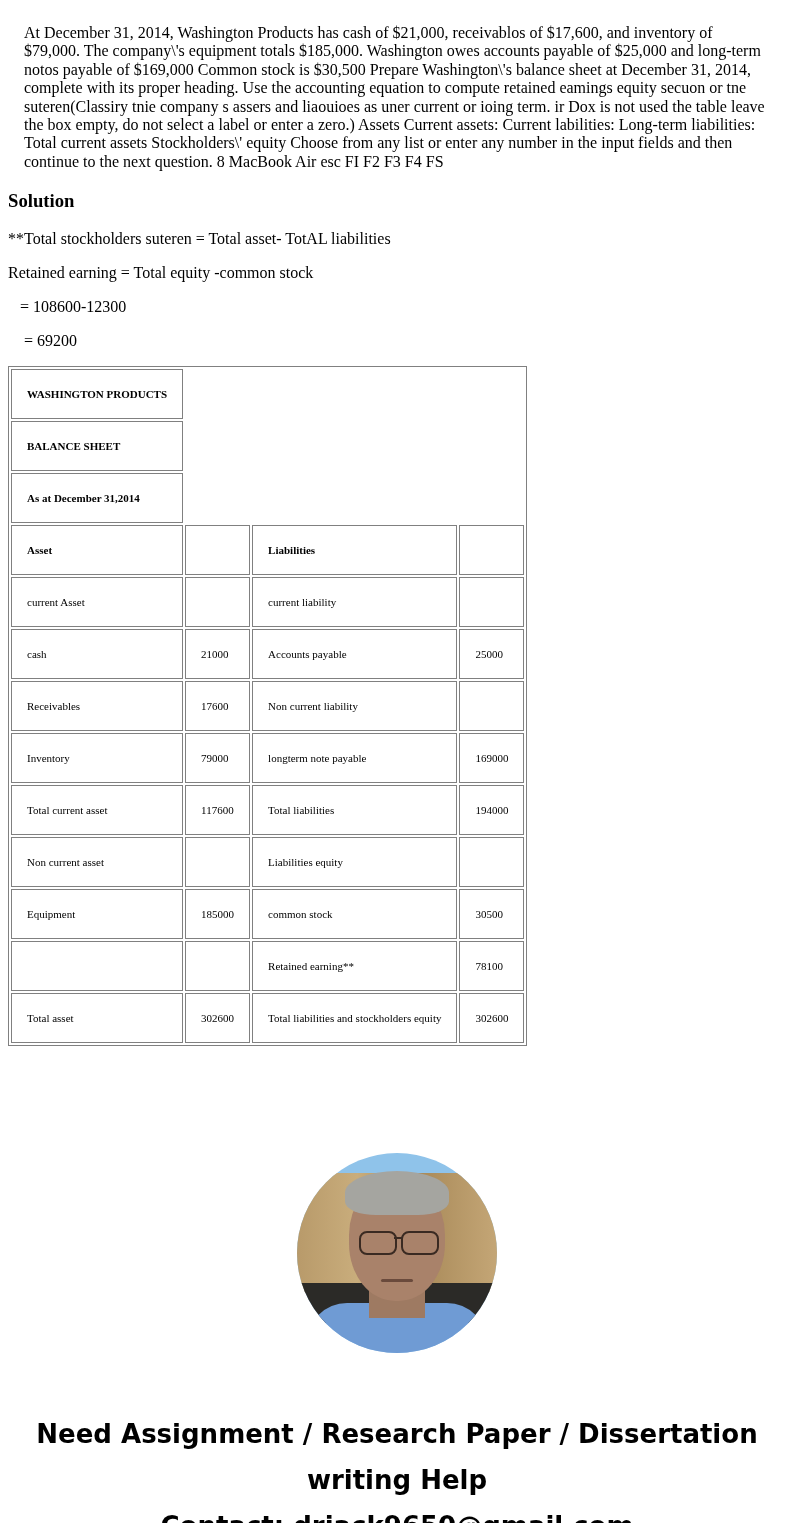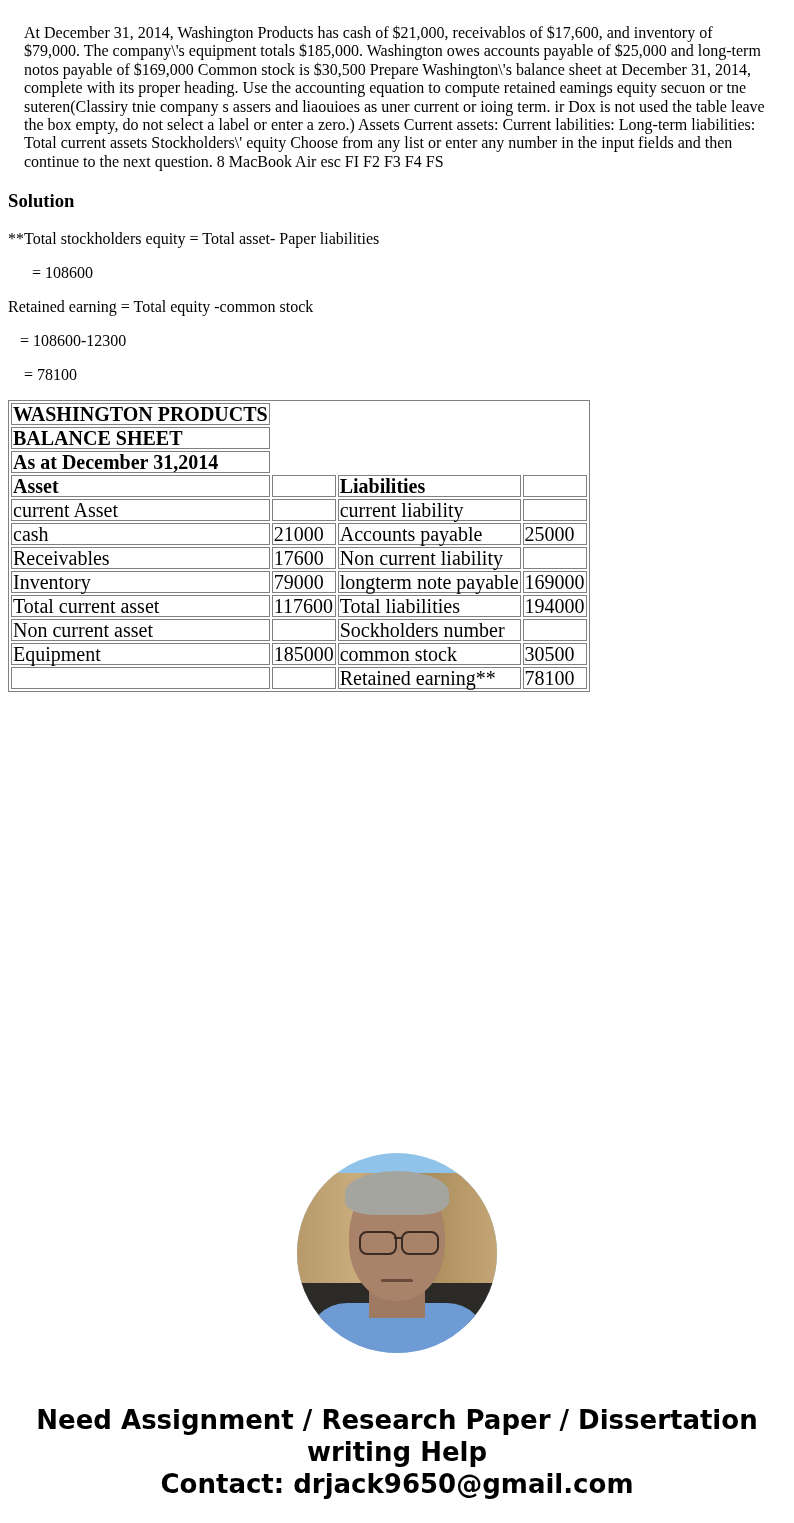--- a/index.html
+++ b/index.html
@@ -21,24 +21,24 @@
     }
     p.line { margin: 0 0 16px 0; line-height: 18px; white-space: pre; }
     table.bs {
       border: 1px solid #808080;
       border-collapse: separate;
       border-spacing: 2px;
       margin-top: 0;
     }
     table.bs td {
       border: 1px solid #808080;
-      padding: 1px;
+      padding: 15px;
       height: 18px;
       line-height: 18px;
-      font-size: 20px;
+      font-size: 11px;
       white-space: nowrap;
     }
     table.bs td.hdr { font-weight: bold; }
     table.bs td.nob { border: none; }
     .avatar-wrap {
       position: absolute;
       left: 297px;
       top: 1153px;
       width: 200px;
       height: 200px;
@@ -67,35 +67,34 @@
       left: 0;
       top: 1403px;
       width: 794px;
       text-align: center;
       font-family: "DejaVu Sans", sans-serif;
       font-weight: bold;
       font-size: 26px;
       line-height: 30px;
       color: #000;
     }
-    .footer div { margin: 2px; text-align: center; }
+    .footer div { margin: 16px; text-align: center; }
   </style>
 </head>
 <body>
 
 <div class="content">
   <p class="question">At December 31, 2014, Washington Products has cash of $21,000, receivablos of $17,600, and inventory of $79,000. The company\'s equipment totals $185,000. Washington owes accounts payable of $25,000 and long-term notos payable of $169,000 Common stock is $30,500 Prepare Washington\'s balance sheet at December 31, 2014, complete with its proper heading. Use the accounting equation to compute retained eamings equity secuon or tne suteren(Classiry tnie company s assers and liaouioes as uner current or ioing term. ir Dox is not used the table leave the box empty, do not select a label or enter a zero.) Assets Current assets: Current labilities: Long-term liabilities: Total current assets Stockholders\' equity Choose from any list or enter any number in the input fields and then continue to the next question. 8 MacBook Air esc FI F2 F3 F4 FS</p>
 
   <h3 class="sol-title">Solution</h3>
 
-  <p class="line">**Total stockholders equity = Total asset- Paper liabilities</p>
-  <p class="line">      = 108600</p>
+  <p class="line">**Total stockholders suteren = Total asset- TotAL liabilities</p>
   <p class="line">Retained earning = Total equity -common stock</p>
   <p class="line">   = 108600-12300</p>
-  <p class="line">    = 78100</p>
+  <p class="line">    = 69200</p>
 
   <table class="bs">
     <tbody>
       <tr>
         <td class="hdr">WASHINGTON PRODUCTS</td>
         <td class="nob"></td>
           <td class="nob"></td>
           <td class="nob"></td>
       </tr>
       <tr>
@@ -142,34 +141,40 @@
       </tr>
       <tr>
         <td>Total current asset</td>
         <td>117600</td>
         <td>Total liabilities</td>
         <td>194000</td>
       </tr>
       <tr>
         <td>Non current asset</td>
         <td></td>
-        <td>Sockholders number</td>
+        <td>Liabilities equity</td>
         <td></td>
       </tr>
       <tr>
         <td>Equipment</td>
         <td>185000</td>
         <td>common stock</td>
         <td>30500</td>
       </tr>
       <tr>
         <td></td>
         <td></td>
         <td>Retained earning**</td>
         <td>78100</td>
+      </tr>
+      <tr>
+        <td>Total asset</td>
+        <td>302600</td>
+        <td>Total liabilities and stockholders equity</td>
+        <td>302600</td>
       </tr>
     </tbody>
   </table>
 </div>
 
 <div class="avatar-wrap">
   <div class="av-bg"></div>
   <div class="av-dark"></div>
   <div class="av-shirt"></div>
   <div class="av-neck"></div>

